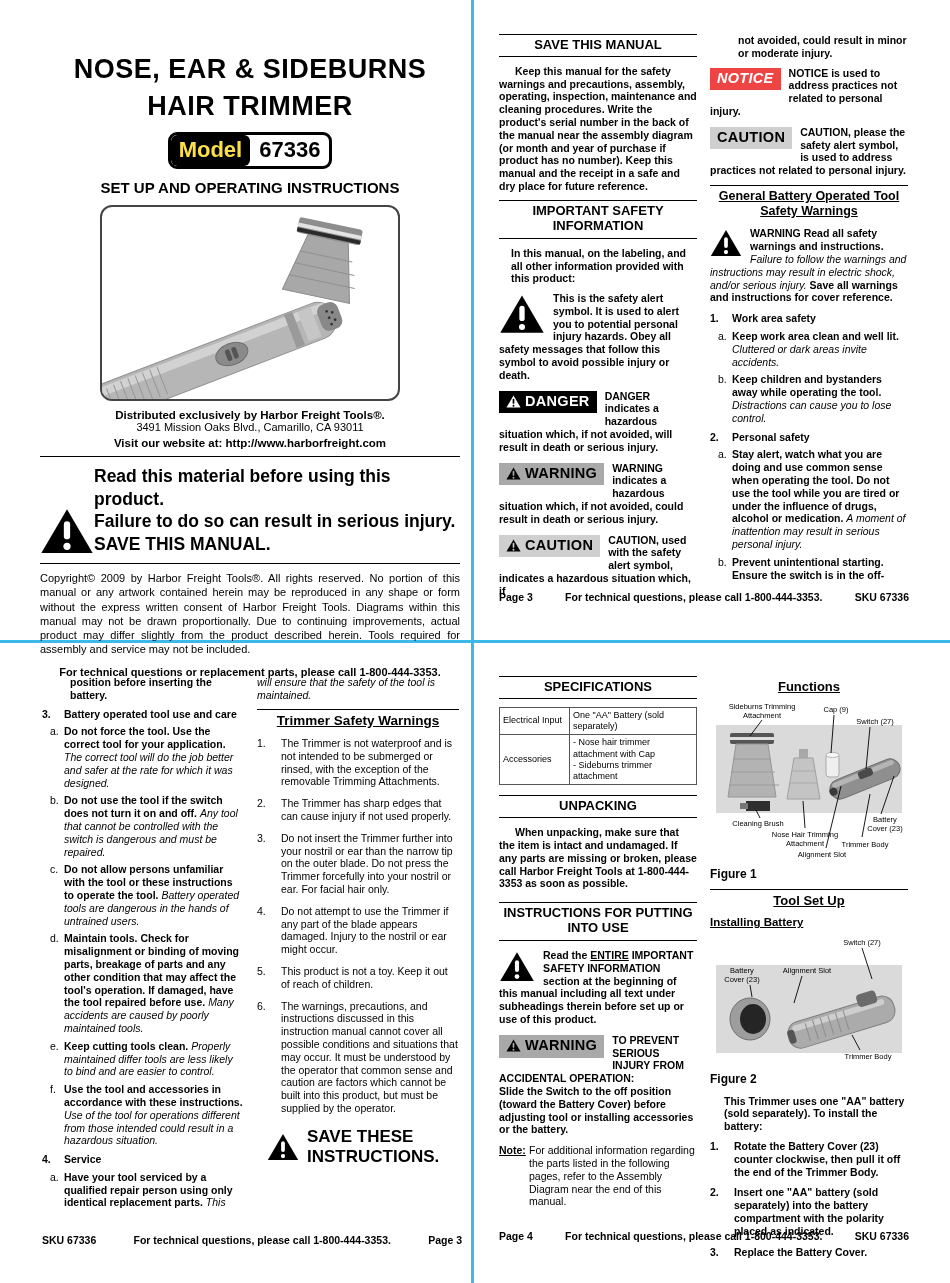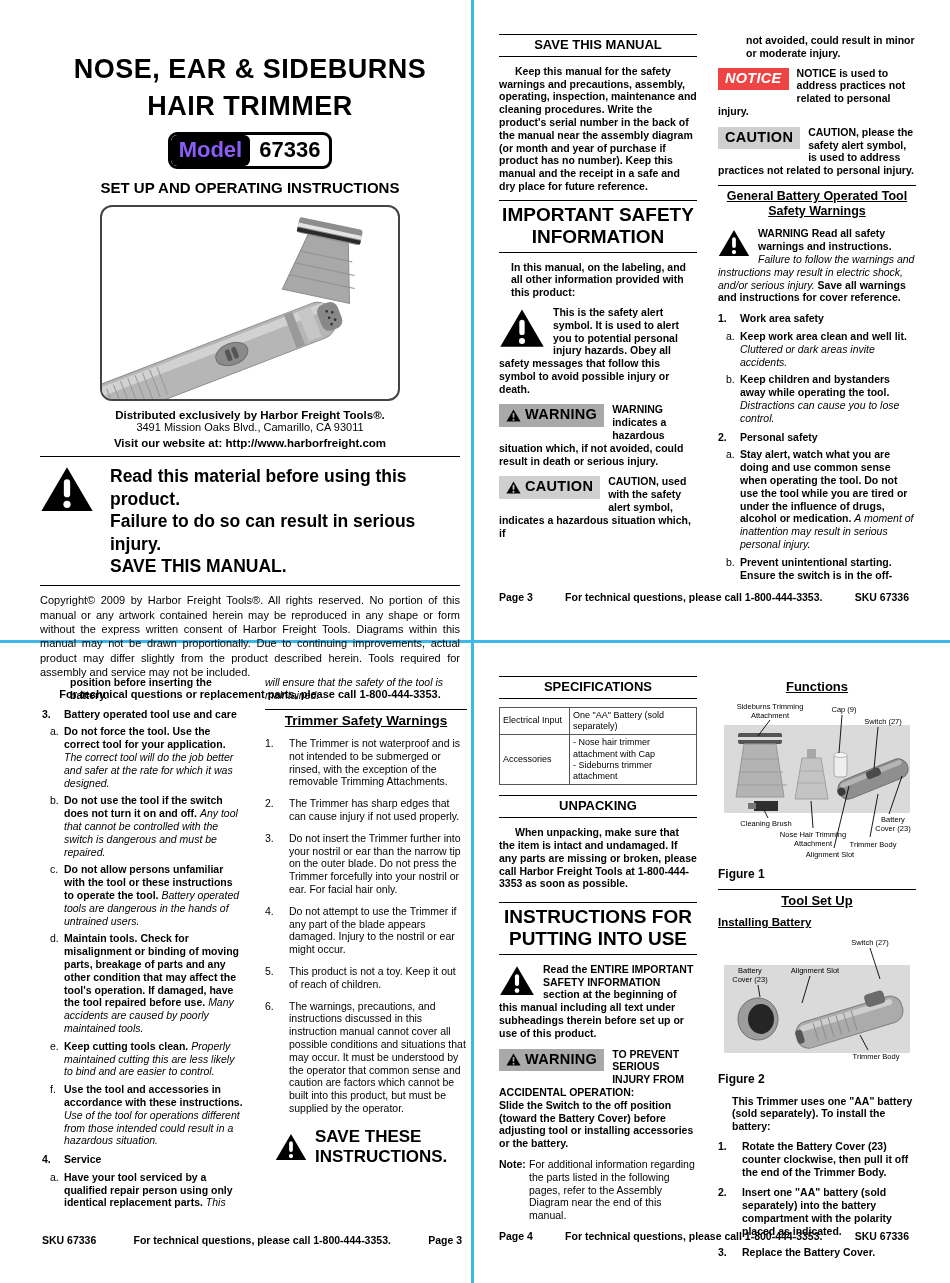--- a/index.html
+++ b/index.html
@@ -5,46 +5,46 @@
 *{margin:0;padding:0;box-sizing:border-box}
 html,body{background:#fff}
 body{width:950px;height:1283px;position:relative;font-family:"Liberation Sans",sans-serif;color:#000;overflow:hidden}
 .vdiv{position:absolute;left:471px;top:0;width:3px;height:1283px;background:#3cb9e8}
 .hdiv{position:absolute;left:0;top:640px;width:950px;height:3px;background:#3cb9e8}
 .page{position:absolute}
 #p1{left:40px;top:48px;width:420px;text-align:center}
 #p2{left:499px;top:34px;width:410px}
 #p3{left:42px;top:676px;width:420px}
 #p4{left:499px;top:676px;width:410px}
-.cols{display:flex;gap:21px}
+.cols{display:flex;gap:13px}
 .col{flex:0 0 198px;width:198px;font-size:10.5px;line-height:1.22}
 #p3 .col{flex:0 0 202px;width:202px}
 .b{font-weight:bold}
 .it{font-style:italic}
-.u{}
+.u{text-decoration:underline}
 .pre{white-space:pre-line}
 .para{margin-bottom:7px}
 .ind{text-indent:16px}
 
 .hdr{border-top:1.5px solid #000;border-bottom:1.5px solid #000;text-align:center;font-weight:bold;font-size:13px;padding:2px 0 3px;margin-bottom:8px}
-.hdr.big{font-size:19px;line-height:1.15;padding:3px 0 4px}
+.hdr.big{font-size:13px;line-height:1.15;padding:3px 0 4px}
 
 .uhdr{border-top:1.5px solid #000;padding-top:3px;text-align:center;font-weight:bold;font-size:12.5px;margin-bottom:8px}
 .uhdr span{text-decoration:underline}
 
 .t1{font-size:27px;font-weight:bold;line-height:1.6;letter-spacing:.5px}
 .model{display:inline-flex;align-items:center;border:3px solid #000;border-radius:9px;margin-top:4px;overflow:hidden;font-size:22px;font-weight:bold}
-.model .mlab{background:#000;color:#8b5cf6;padding:2px 8px 3px;border-radius:6px}
+.model .mlab{background:#000;color:#fde047;padding:2px 8px 3px;border-radius:6px}
 .model .mnum{padding:2px 9px 3px}
 .subtitle{font-size:15px;font-weight:bold;margin-top:10px}
 .coverbox{width:300px;height:196px;margin:9px auto 8px;border:2px solid #444;border-radius:12px;overflow:hidden}
 .dist1{font-size:11.5px;font-weight:bold;margin-top:4px}
 .dist2{font-size:11px;}
 .rule{border-top:1.5px solid #000;margin:7px 0}
-.readblock{display:flex;align-items:flex-start;gap:16px;text-align:left;padding:1px 0}
+.readblock{display:flex;align-items:flex-end;gap:0;text-align:left;padding:1px 0}
 .readblock .tri{flex:0 0 54px;width:54px;height:48px}
 .readtext{font-size:17.5px;font-weight:bold;line-height:1.28}
 .copyright{font-size:11px;text-align:justify;line-height:1.3;margin-top:2px}
 .techline{font-size:11px;font-weight:bold;margin-top:9px}
 
 .sig{float:left;display:flex;align-items:center;gap:4px;padding:2px 7px 3px;margin:1px 8px 2px 0;font-weight:bold;font-size:14.5px;letter-spacing:.3px}
 .sig svg{width:15px;height:13px}
 .sig-danger{background:#000;color:#fff}
 .sig-warning{background:#a9a9a9;color:#000}
 .sig-caution{background:#cfcfcf;color:#000}
@@ -159,20 +159,31 @@
 
       <div class="alertp">
         <svg class="ftri" width="46" height="40" viewBox="0 0 24 21">
           <path d="M12 .8 L23.4 20.3 L.6 20.3 Z" fill="#000"></path>
           <rect x="10.6" y="6.2" width="2.8" height="8" rx="1.4" fill="#fff"></rect>
           <circle cx="12" cy="17.3" r="1.6" fill="#fff"></circle>
         </svg>
         <span class="b">This is the safety alert symbol.  It is used to alert you to potential personal injury hazards.  Obey all safety messages that follow this symbol to avoid possible injury or death.</span>
       </div>
 
+      <div class="sigp">
+        <span class="sig sig-danger">
+          <svg viewBox="0 0 24 21">
+            <path d="M12 .8 L23.4 20.3 L.6 20.3 Z" fill="#fff"></path>
+            <rect x="10.6" y="6.2" width="2.8" height="8" rx="1.4" fill="#000"></rect>
+            <circle cx="12" cy="17.3" r="1.6" fill="#000"></circle>
+          </svg>
+          <span>DANGER</span>
+        </span>
+        <span class="b">DANGER indicates a hazardous situation which, if not avoided, will result in death or serious injury.</span>
+      </div>
 
       <div class="sigp">
         <span class="sig sig-warning">
           <svg viewBox="0 0 24 21">
             <path d="M12 .8 L23.4 20.3 L.6 20.3 Z" fill="#000"></path>
             <rect x="10.6" y="6.2" width="2.8" height="8" rx="1.4" fill="#a9a9a9"></rect>
             <circle cx="12" cy="17.3" r="1.6" fill="#a9a9a9"></circle>
           </svg>
           <span>WARNING</span>
         </span>
@@ -281,21 +292,21 @@
       <div class="li" style="padding-left:8px">
         <span class="ln">c.</span>
         <span class="lt"><span class="b">Do not allow persons unfamiliar with the tool or these instructions to operate the tool.</span> <span class="it">Battery operated tools are dangerous in the hands of untrained users.</span></span>
       </div>
       <div class="li" style="padding-left:8px">
         <span class="ln">d.</span>
         <span class="lt"><span class="b">Maintain tools.  Check for misalignment or binding of moving parts, breakage of parts and any other condition that may affect the tool's operation.  If damaged, have the tool repaired before use.</span> <span class="it">Many accidents are caused by poorly maintained tools.</span></span>
       </div>
       <div class="li" style="padding-left:8px">
         <span class="ln">e.</span>
-        <span class="lt"><span class="b">Keep cutting tools clean.</span> <span class="it">Properly maintained cutting this are less likely to bind and are easier to control.</span></span>
+        <span class="lt"><span class="b">Keep cutting tools clean.</span> <span class="it">Properly maintained differ tools are less likely to bind and are easier to control.</span></span>
       </div>
       <div class="li" style="padding-left:8px">
         <span class="ln">f.</span>
         <span class="lt"><span class="b">Use the tool and accessories in accordance with these instructions.</span> <span class="it">Use of the tool for operations different from those intended could result in a hazardous situation.</span></span>
       </div>
 
       <div class="li sec">
         <span class="ln2">4.</span>
         <span class="b">Service</span>
       </div>

